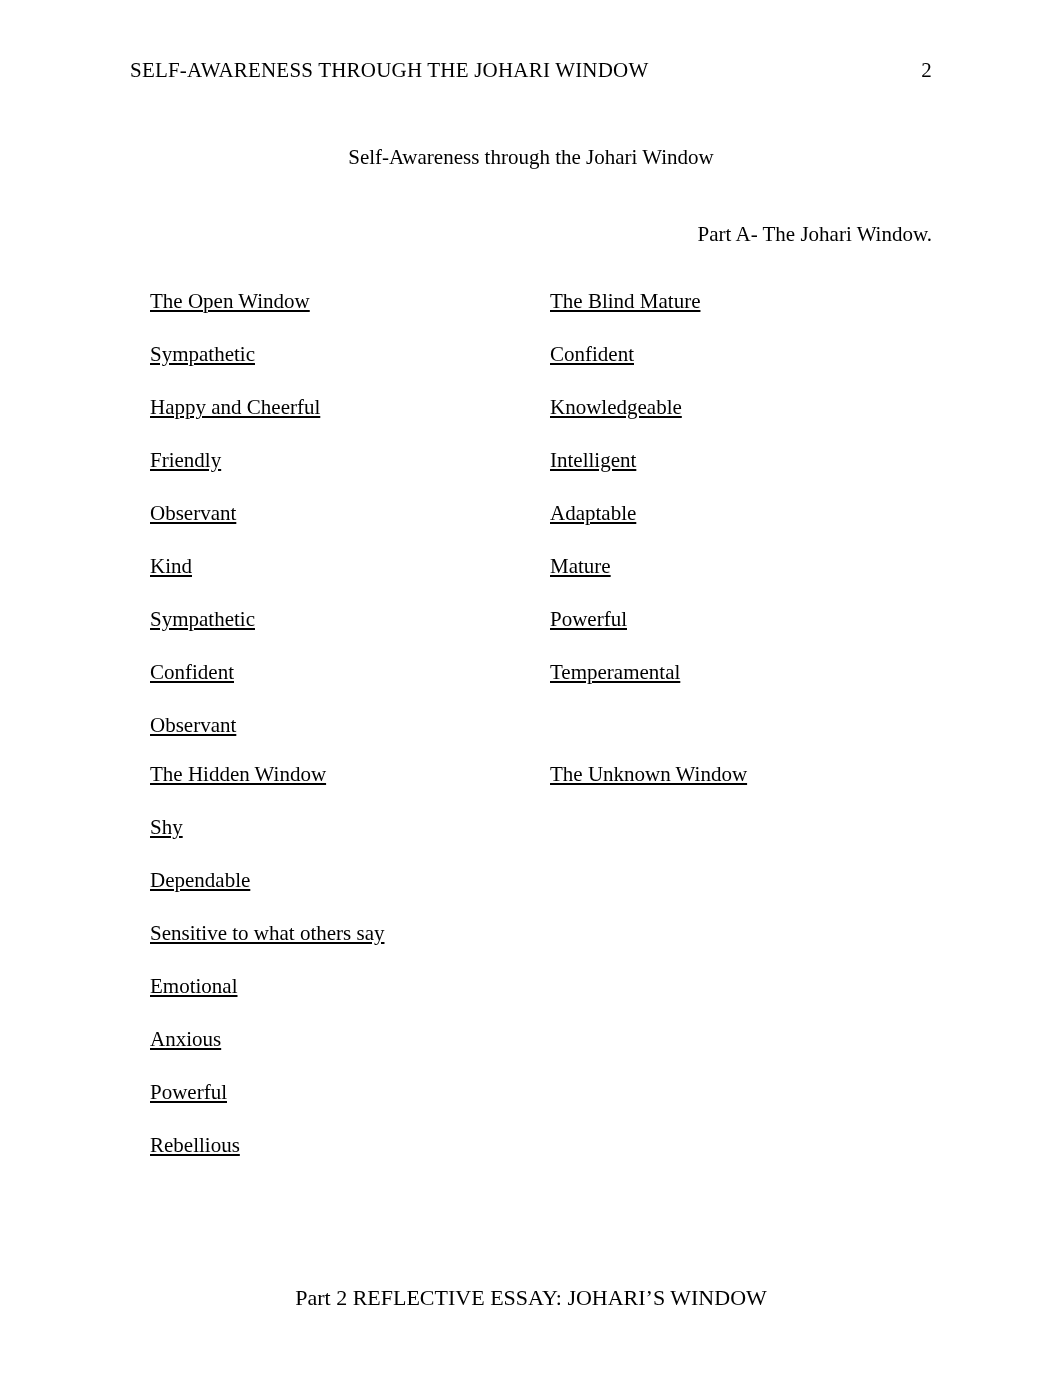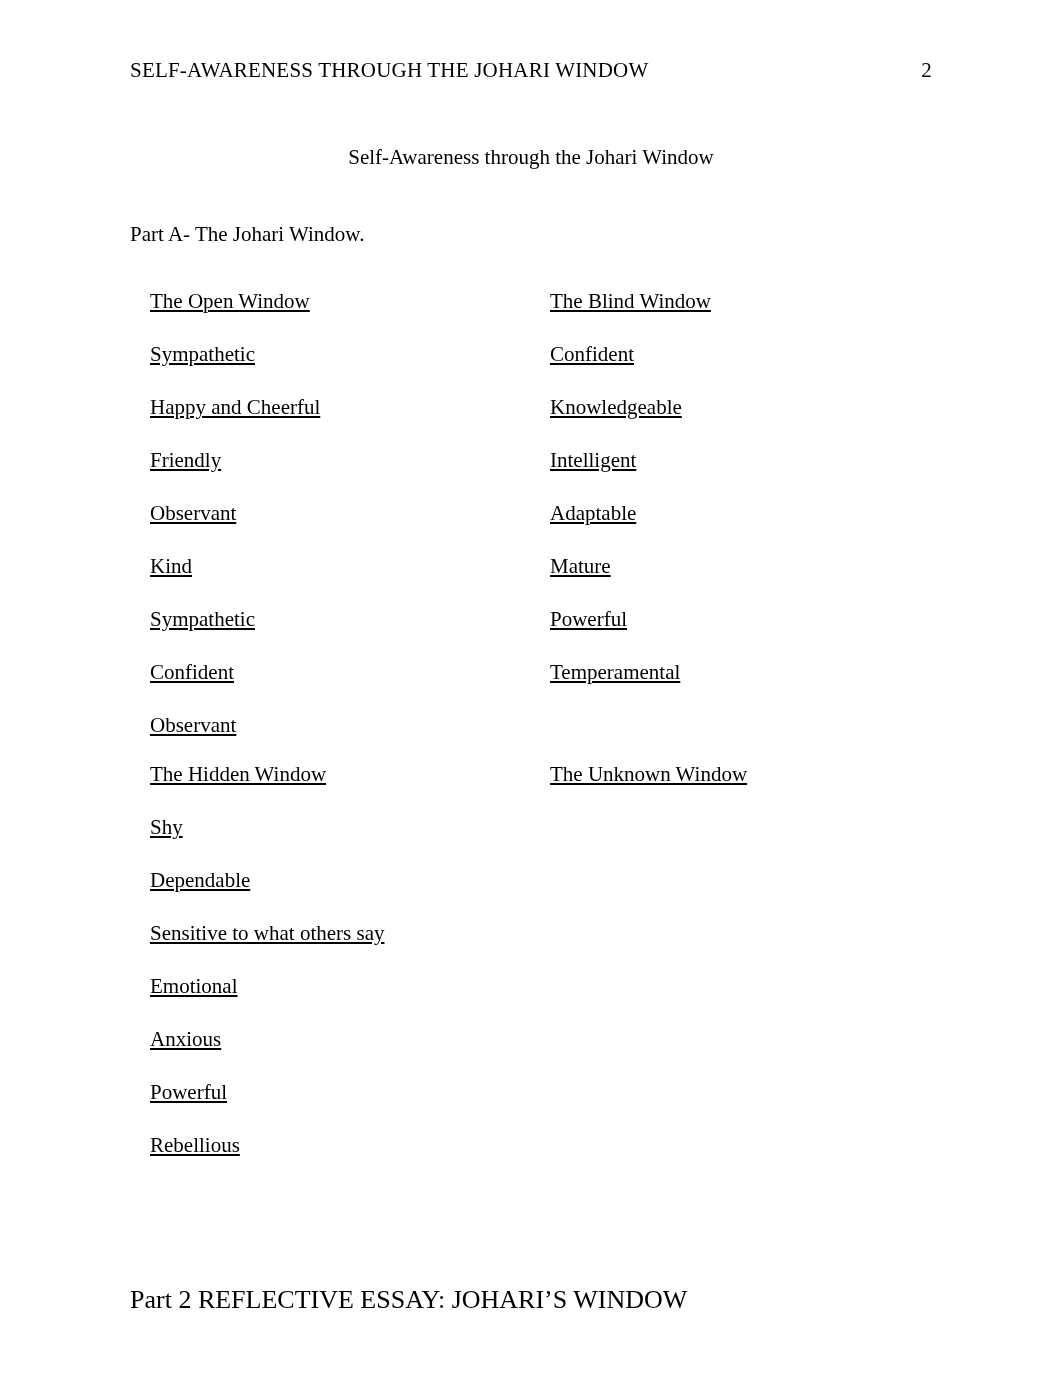--- a/index.html
+++ b/index.html
@@ -30,21 +30,21 @@
     width: 40px;
     text-align: right;
   }
   .title-block {
     margin-top: 62px;
     text-align: center;
     font-size: 21px;
   }
   .subtitle-block {
     margin-top: 52px;
-    text-align: left;
+    text-align: right;
     font-size: 21px;
   }
 
   .johari-table {
     margin: 30px 0 0 0;
     width: 800px;
     border-collapse: collapse;
     font-size: 21px;
     text-decoration: underline;
   }
@@ -61,22 +61,22 @@
   }
   .item-line {
     margin-bottom: 28px;
   }
   .item-line:last-child {
     margin-bottom: 0;
   }
 
   .part2-block {
     margin-top: 115px;
-    text-align: left;
-    font-size: 26px;
+    text-align: center;
+    font-size: 22px;
   }
 </style>
 </head>
 <body>
 
 <div class="page">
 
   <div class="running-head">
     <span class="rh-left">SELF-AWARENESS THROUGH THE JOHARI WINDOW</span>
     <span class="rh-right">2</span>
@@ -97,21 +97,21 @@
           <div class="item-line">Friendly</div>
           <div class="item-line">Observant</div>
           <div class="item-line">Kind</div>
           <div class="item-line">Sympathetic</div>
           <div class="item-line">Confident</div>
           <div class="item-line">Observant</div>
         </div>
       </td>
       <td>
         <div class="cell-inner">
-          <div class="cell-heading">The Blind Window</div>
+          <div class="cell-heading">The Blind Mature</div>
           <div class="item-line">Confident</div>
           <div class="item-line">Knowledgeable</div>
           <div class="item-line">Intelligent</div>
           <div class="item-line">Adaptable</div>
           <div class="item-line">Mature</div>
           <div class="item-line">Powerful</div>
           <div class="item-line">Temperamental</div>
         </div>
       </td>
     </tr>

